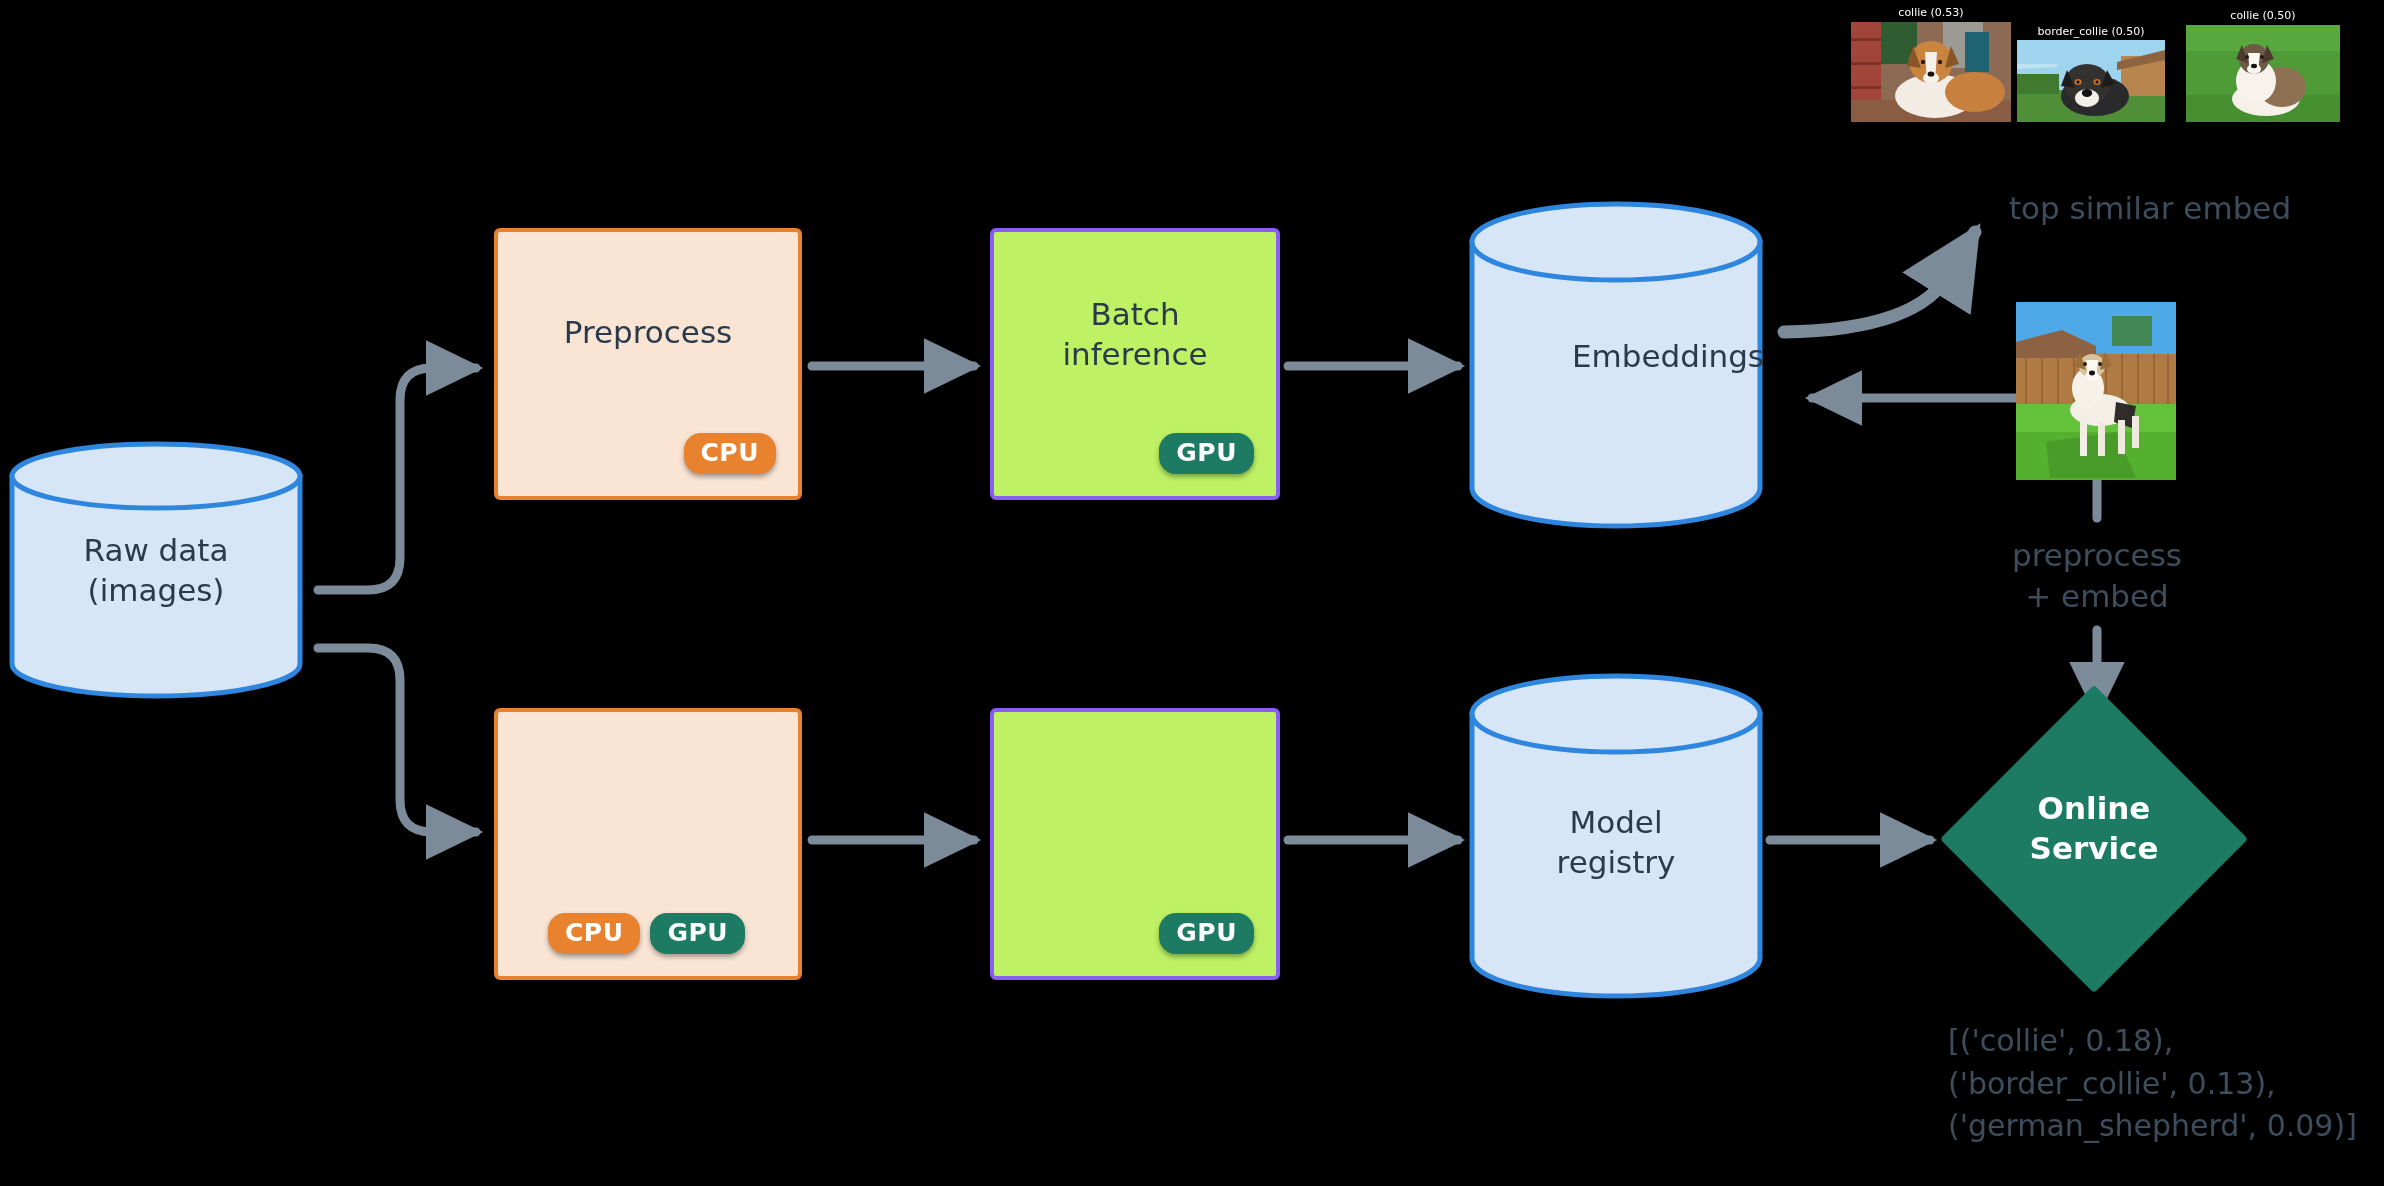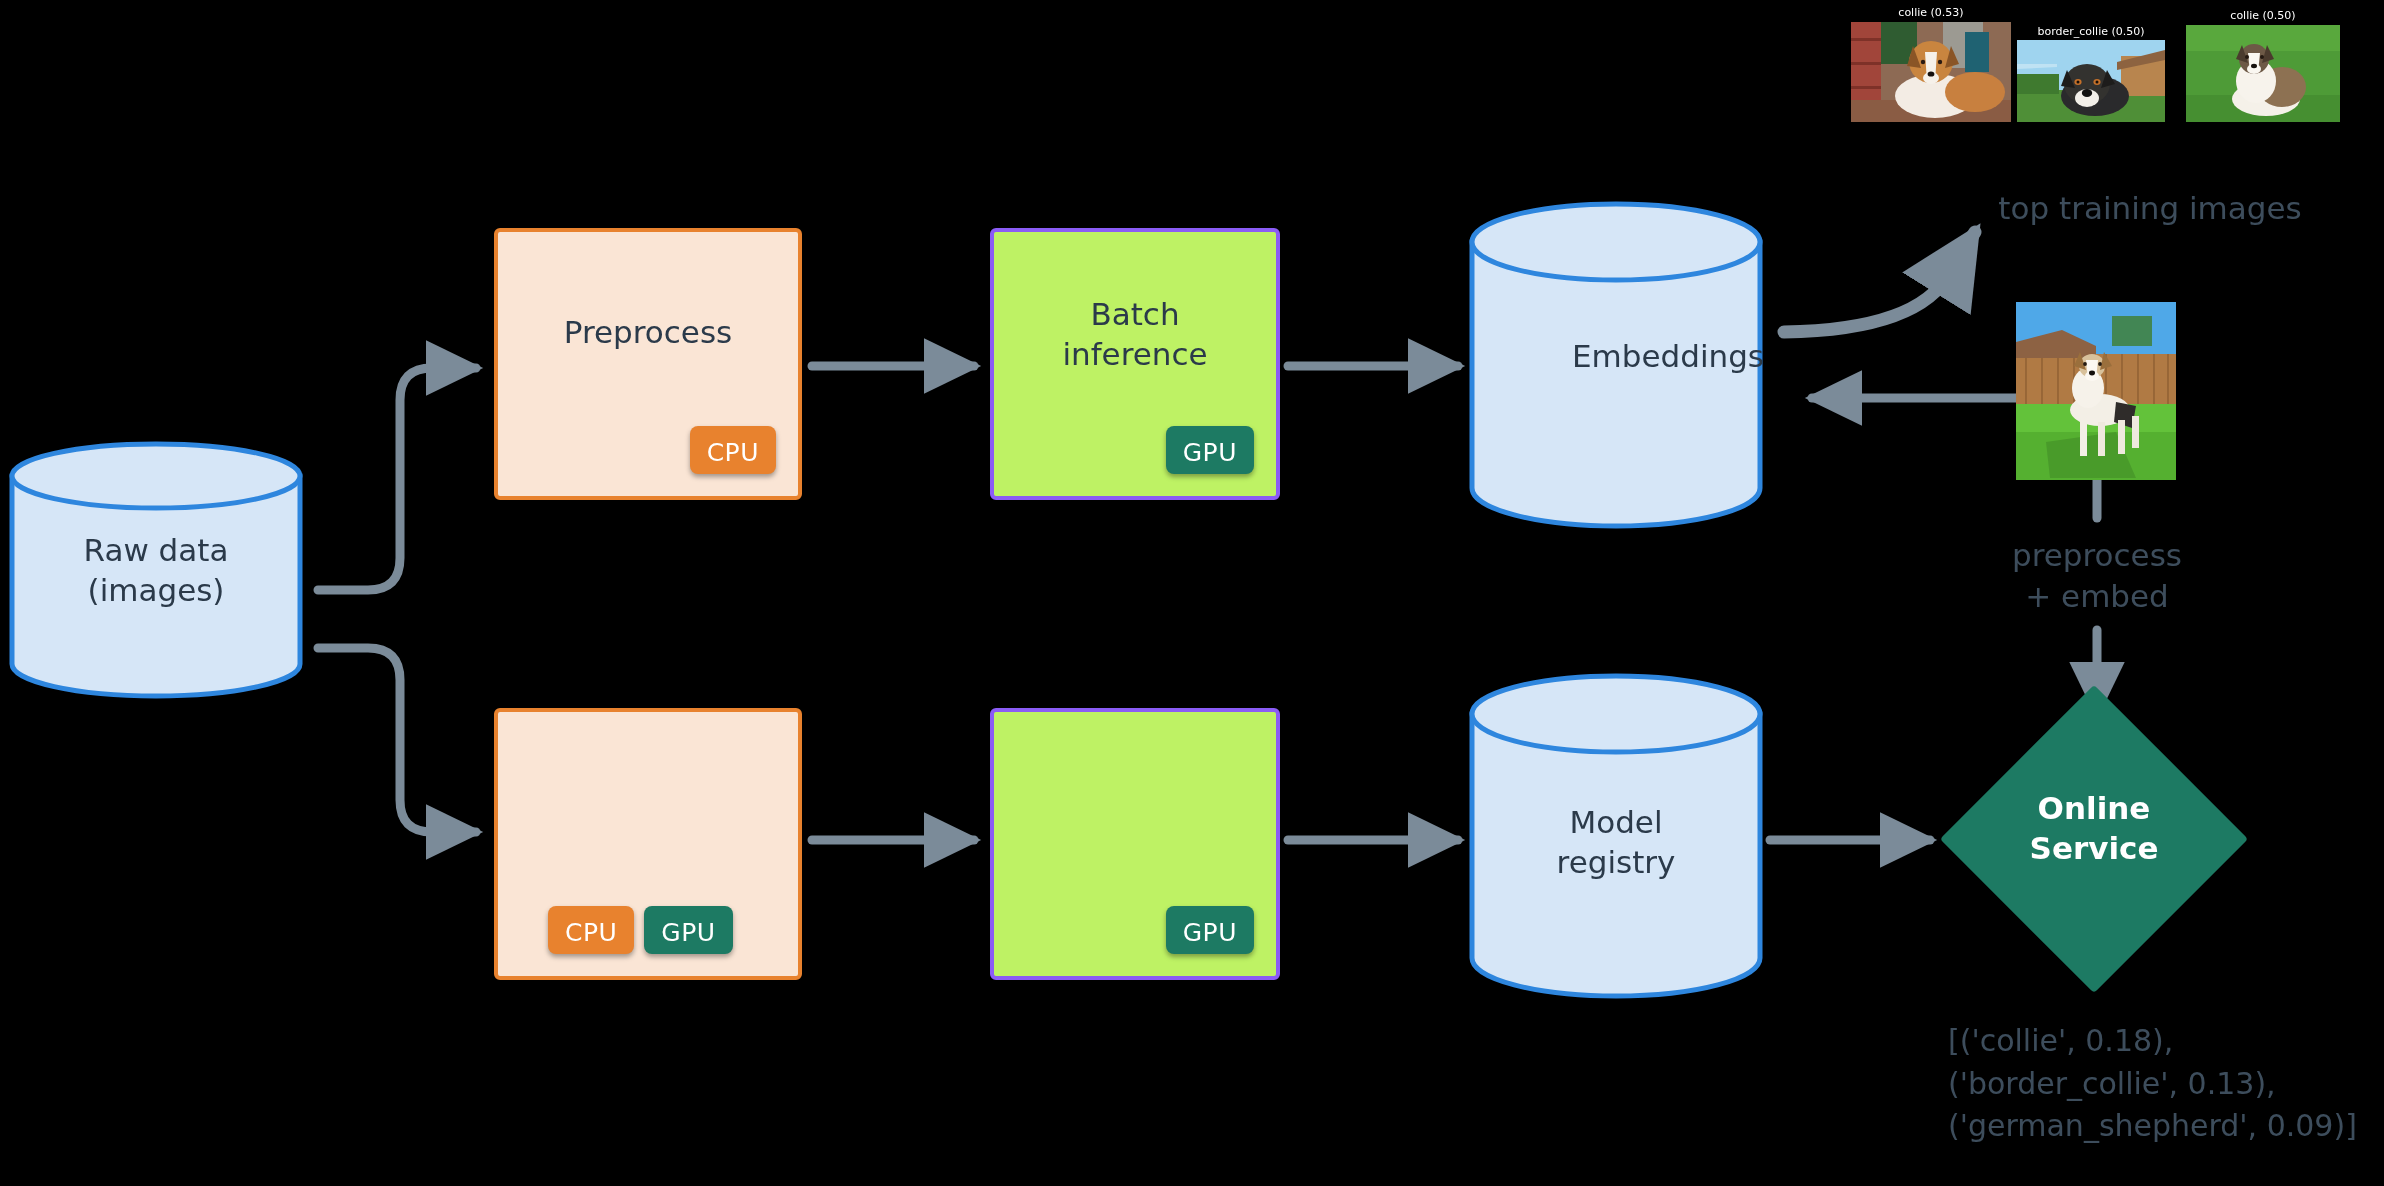--- a/index.html
+++ b/index.html
@@ -44,23 +44,23 @@
   }
   .badge-row {
     position: absolute;
     display: flex;
     gap: 10px;
     align-items: center;
   }
   .badge {
     color: #ffffff;
     font-size: 25px;
-    font-weight: 400;
-    padding: 14px 17px 9px;
-    border-radius: 8px;
+    font-weight: 700;
+    padding: 7px 17px 9px;
+    border-radius: 17px;
     letter-spacing: .5px;
     box-shadow: 0 3px 5px rgba(0,0,0,.35);
     line-height: 1;
   }
   .badge.cpu { background: #e8822e; }
   .badge.gpu { background: #1d7a63; }
 
   
   .cylinder {
     position: absolute;
@@ -303,21 +303,21 @@
       <path d="M81,20 L76,38 L88,34 Z" fill="#4b3b2e"></path>
       <path d="M62,28 L74,28 L72,48 L64,48 Z" fill="#faf7f1"></path>
       <ellipse cx="68" cy="44" rx="7" ry="5" fill="#faf7f1"></ellipse>
       <ellipse cx="68" cy="41" rx="3" ry="2.2" fill="#17110d"></ellipse>
       <circle cx="61" cy="32" r="2" fill="#241811"></circle>
       <circle cx="76" cy="32" r="2" fill="#241811"></circle>
     </svg>
   </div>
   <div class="thumb-caption" style="left:2186px; top:10px; width:154px;">collie (0.50)</div>
 
-  <div class="caption center" style="left:1960px; top:188px; width:380px;">top training images</div>
+  <div class="caption center" style="left:1960px; top:188px; width:380px;">top similar embed</div>
 
   <div class="thumb" style="left:2016px; top:302px; width:160px; height:178px;">
     <svg class="photo" viewBox="0 0 160 178" preserveAspectRatio="none">
       <rect x="0" y="0" width="160" height="64" fill="#4fa8e8"></rect>
       <rect x="0" y="52" width="160" height="58" fill="#b07a44"></rect>
       <g stroke="#8e5f33" stroke-width="1.4">
         <line x1="10" y1="52" x2="10" y2="110"></line>
         <line x1="26" y1="52" x2="26" y2="110"></line>
         <line x1="42" y1="52" x2="42" y2="110"></line>
         <line x1="58" y1="52" x2="58" y2="110"></line>

